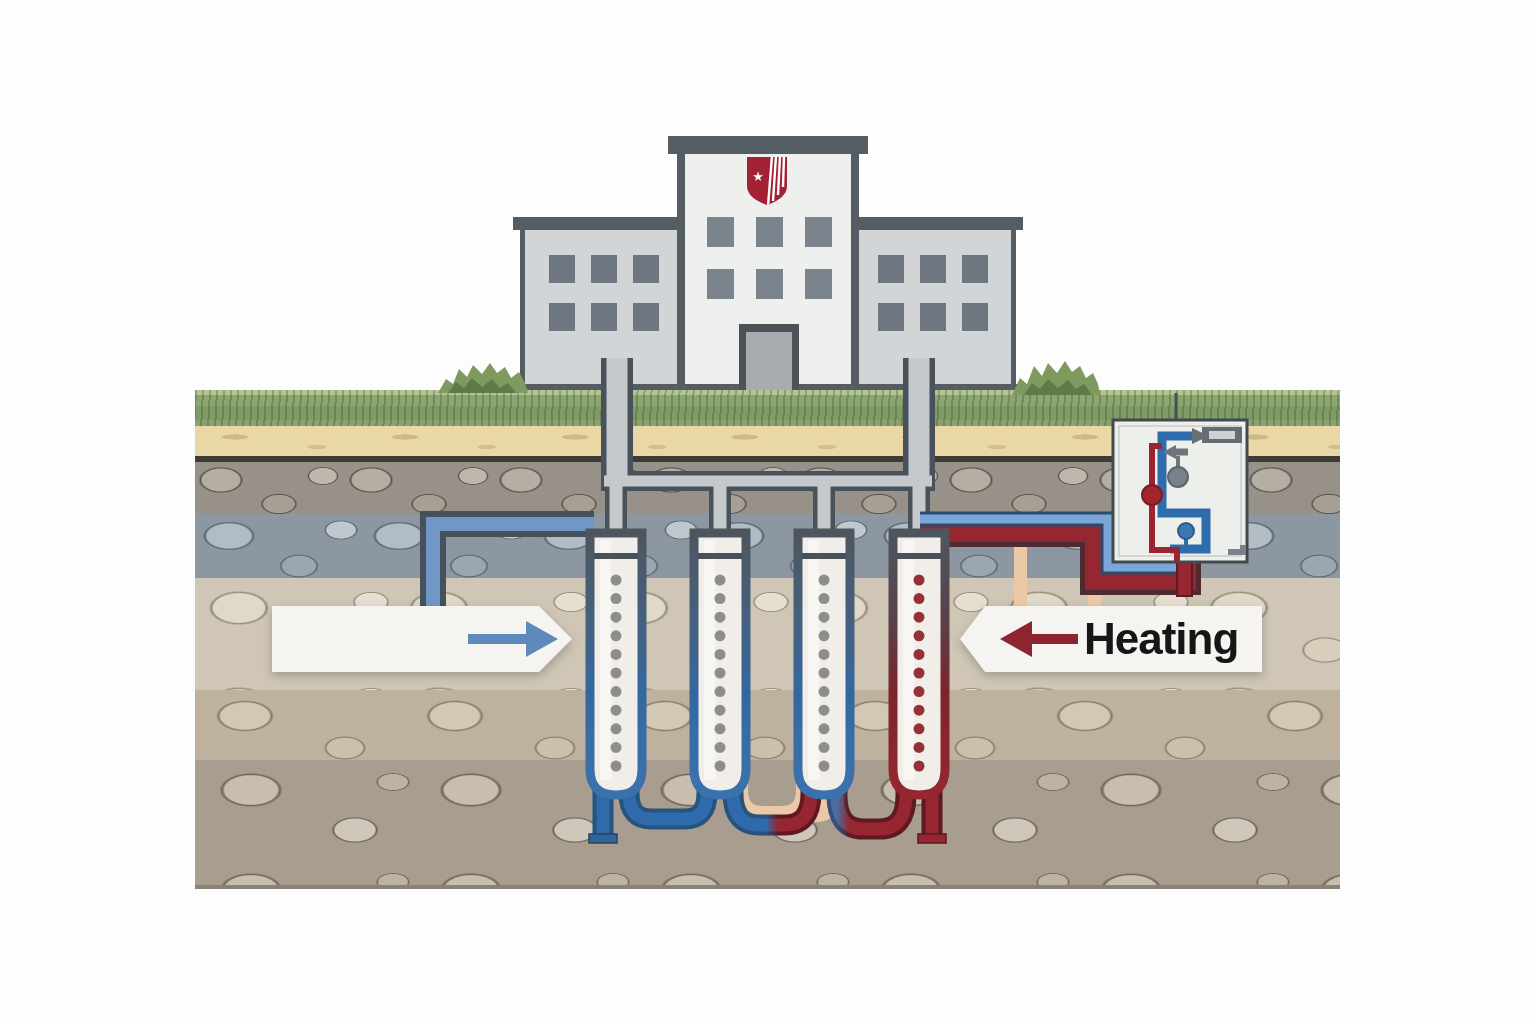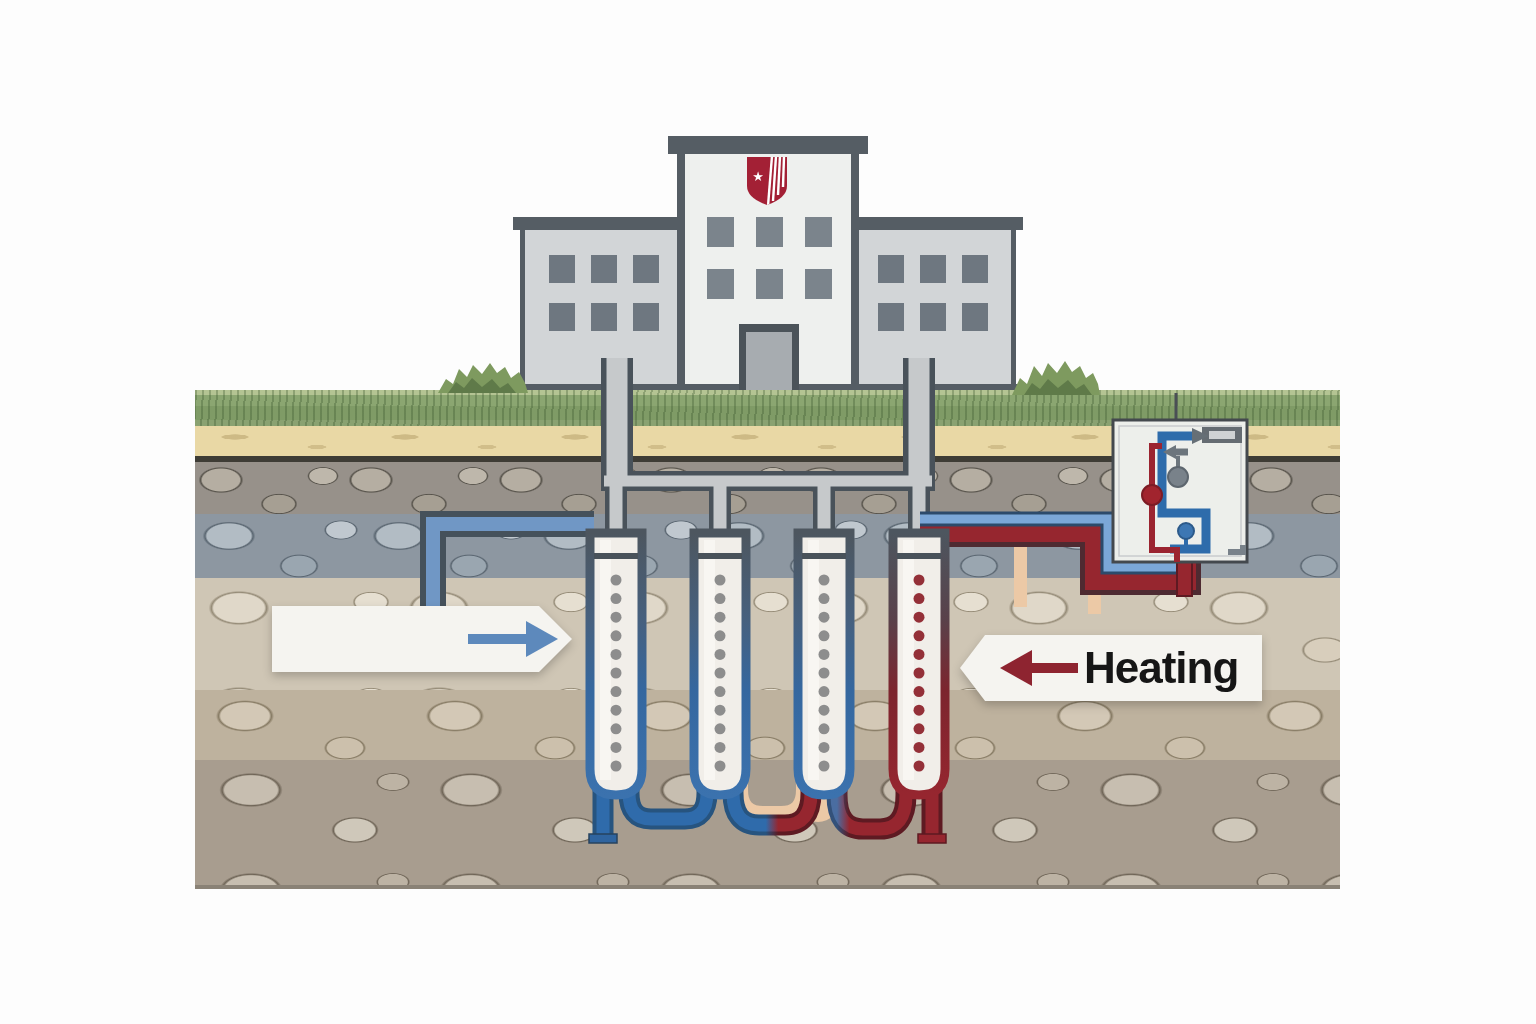--- a/index.html
+++ b/index.html
@@ -290,21 +290,21 @@
   </svg>
 
   <div class="abs banner-wrap" style="left:272px;top:606px;width:300px;height:66px;">
     <div class="banner" style="clip-path:polygon(0 0,89% 0,100% 50%,89% 100%,0 100%);">
       <svg class="arrow-svg" style="left:196px;" width="90" height="44" viewBox="0 0 90 44">
         <rect x="0" y="17" width="60" height="10" fill="#5d89bc"></rect>
         <polygon points="58,4 90,22 58,40" fill="#5d89bc"></polygon>
       </svg>
     </div>
   </div>
-  <div class="abs banner-wrap" style="left:960px;top:635px;width:302px;height:66px;">
+  <div class="abs banner-wrap" style="left:960px;top:606px;width:302px;height:66px;">
     <div class="banner" style="clip-path:polygon(100% 0,8.3% 0,0 50%,8.3% 100%,100% 100%);">
       <svg class="arrow-svg" style="left:40px;" width="78" height="44" viewBox="0 0 78 44">
         <polygon points="32,4 0,22 32,40" fill="#8e2430"></polygon>
         <rect x="30" y="17" width="48" height="10" fill="#8e2430"></rect>
       </svg>
       <span class="banner-text" style="left:124px;">Heating</span>
     </div>
   </div>
 
 <div class="abs" style="left: 549px; top: 255px; width: 26px; height: 28px; background: rgb(110, 119, 128); z-index: 1;"></div>

